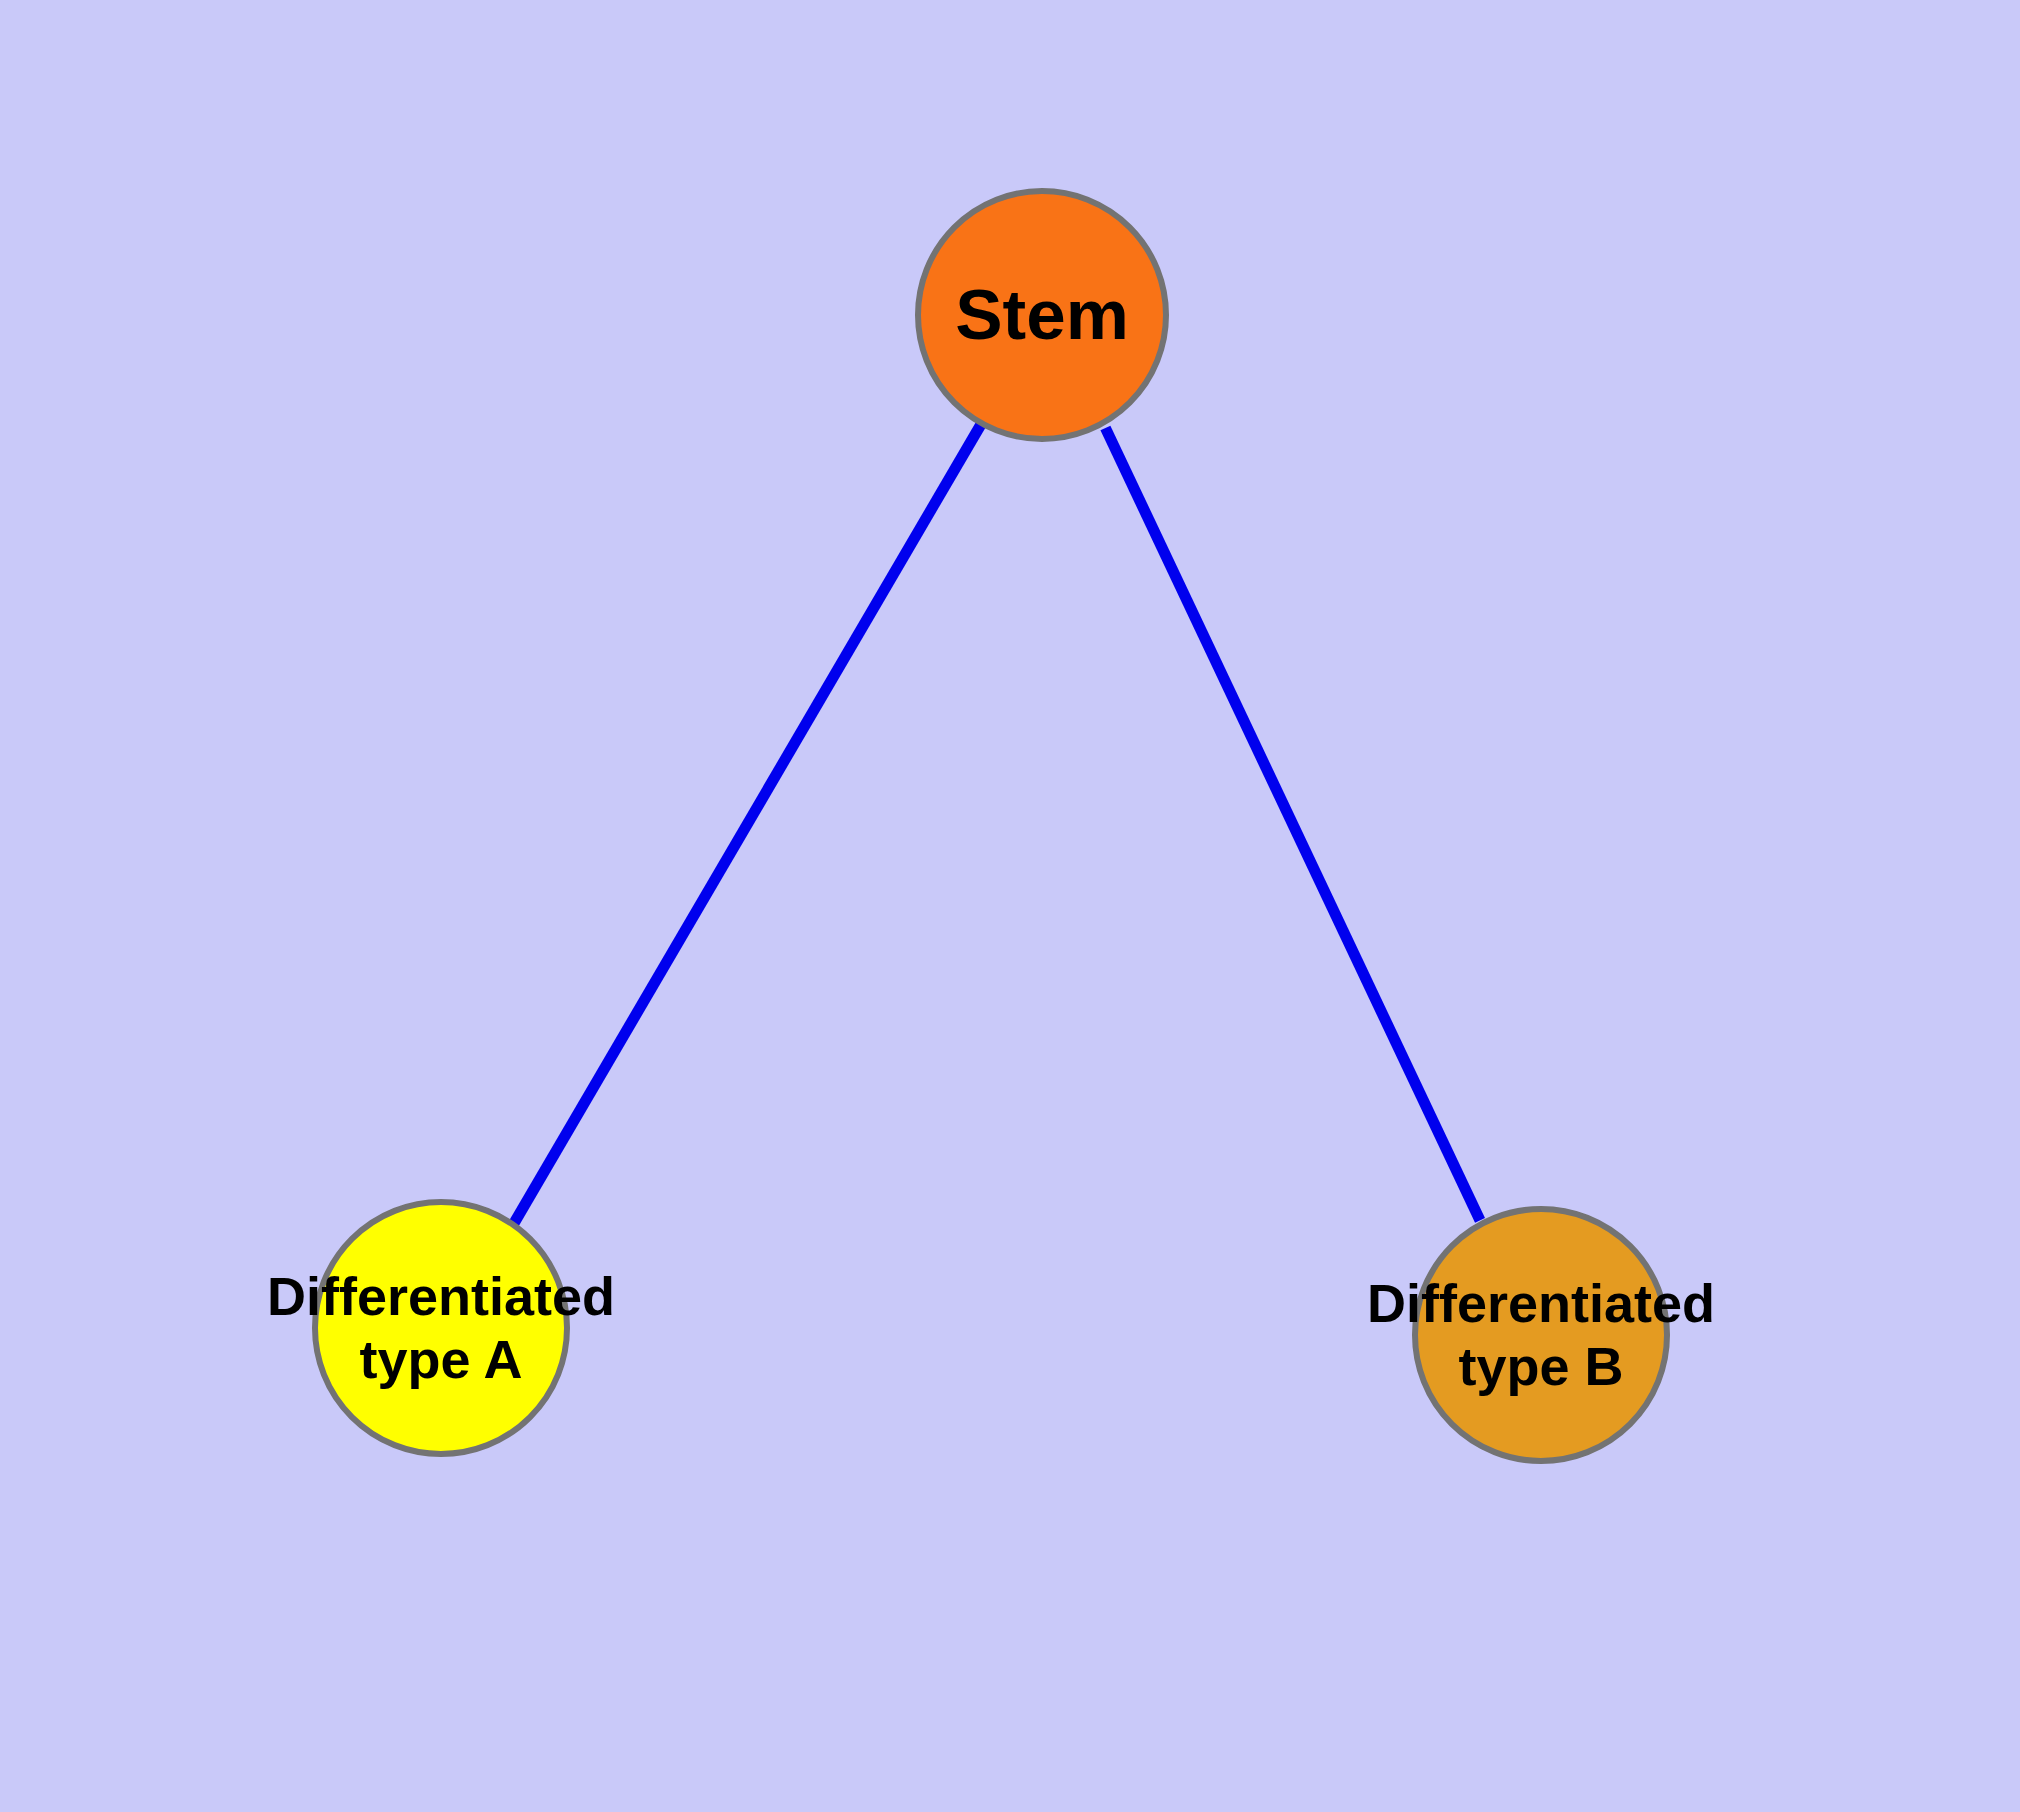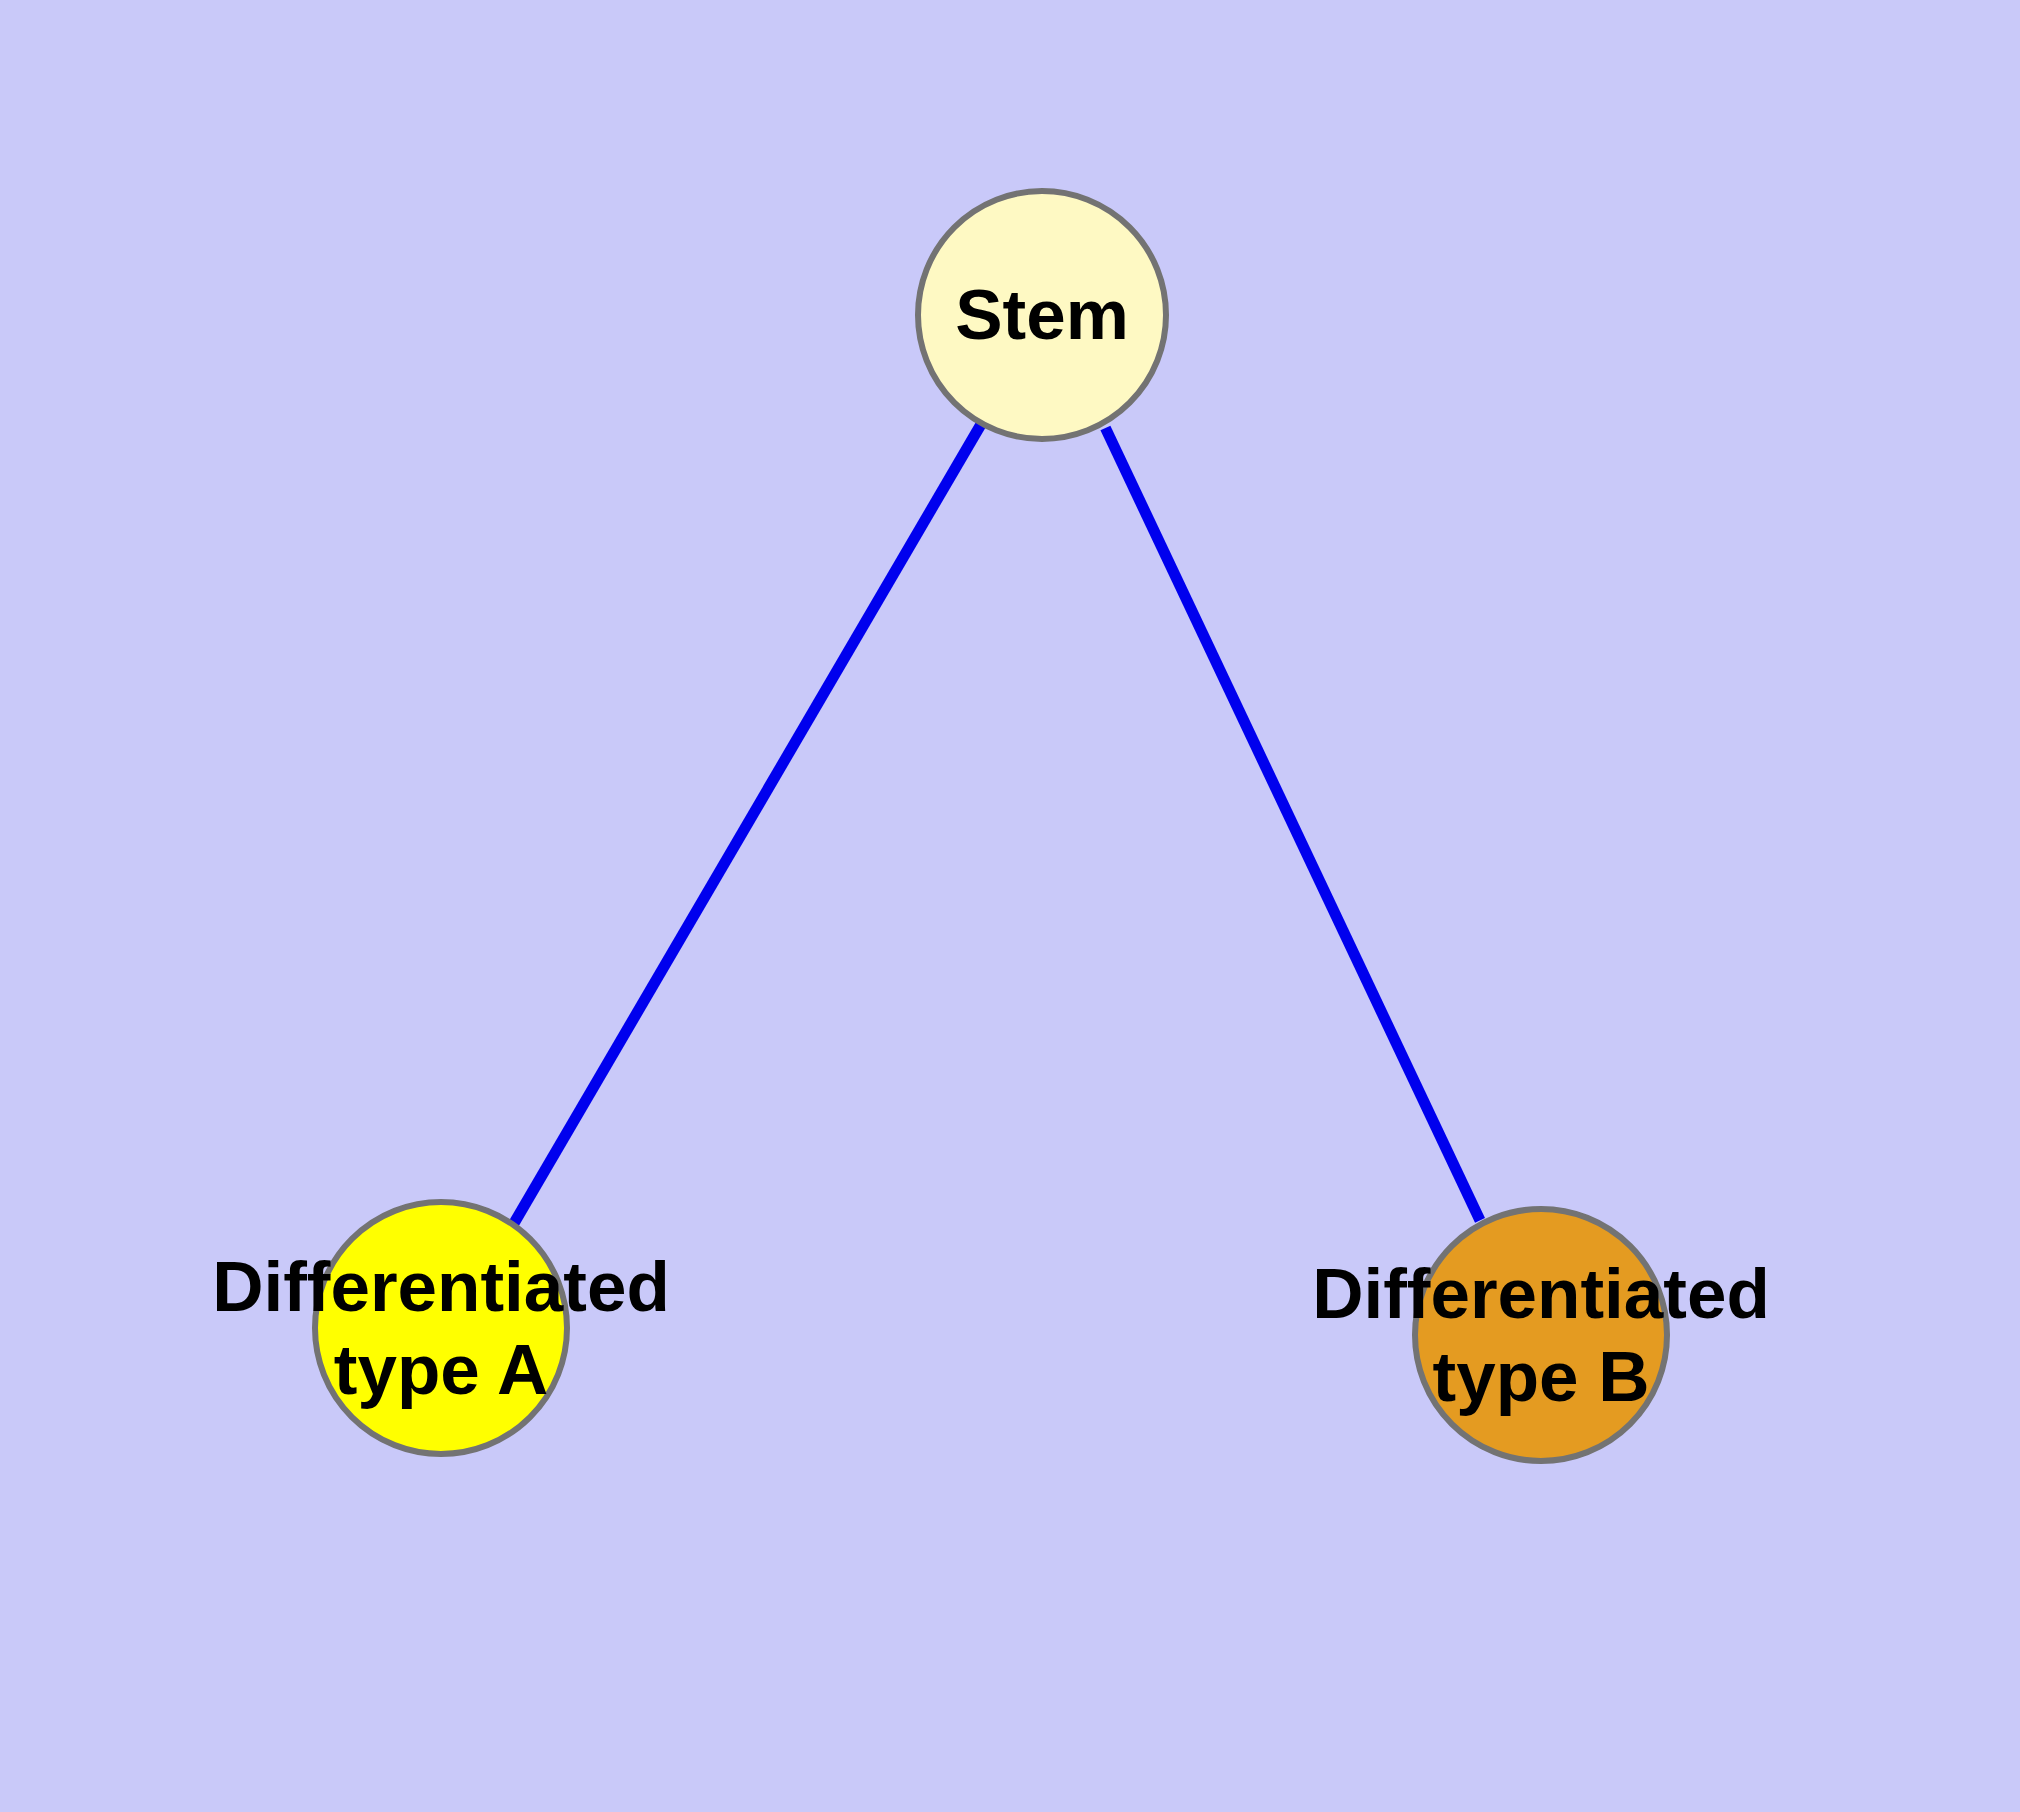--- a/index.html
+++ b/index.html
@@ -46,21 +46,21 @@
     font-weight: bold;
     line-height: 1.17;
     font-family: "Liberation Sans", sans-serif;
     pointer-events: none;
   }
   #node-stem {
     left: 915px;
     top: 188px;
     width: 254px;
     height: 254px;
-    background: #fef9c3;
+    background: #f97316;
     border: 6.8px solid #737373;
   }
   #node-stem .node-label {
     font-size: 71px;
   }
   #node-diff-a {
     left: 312px;
     top: 1199px;
     width: 258px;
     height: 258px;
@@ -70,21 +70,21 @@
   #node-diff-b {
     left: 1412px;
     top: 1206px;
     width: 258px;
     height: 258px;
     background: #e49b21;
     border: 6.8px solid #737373;
   }
   #node-diff-a .node-label,
   #node-diff-b .node-label {
-    font-size: 71px;
+    font-size: 54px;
   }
 </style>
 </head>
 <body>
 
 <div id="graph-canvas">
 
   <svg id="edge-layer" viewBox="0 0 2384 2138" width="2021" height="1812">
     <line x1="1157" y1="501" x2="604" y2="1447" stroke="#0000ee" stroke-width="13" stroke-linecap="butt"></line>
     <line x1="1304" y1="505" x2="1746" y2="1440" stroke="#0000ee" stroke-width="13" stroke-linecap="butt"></line>

